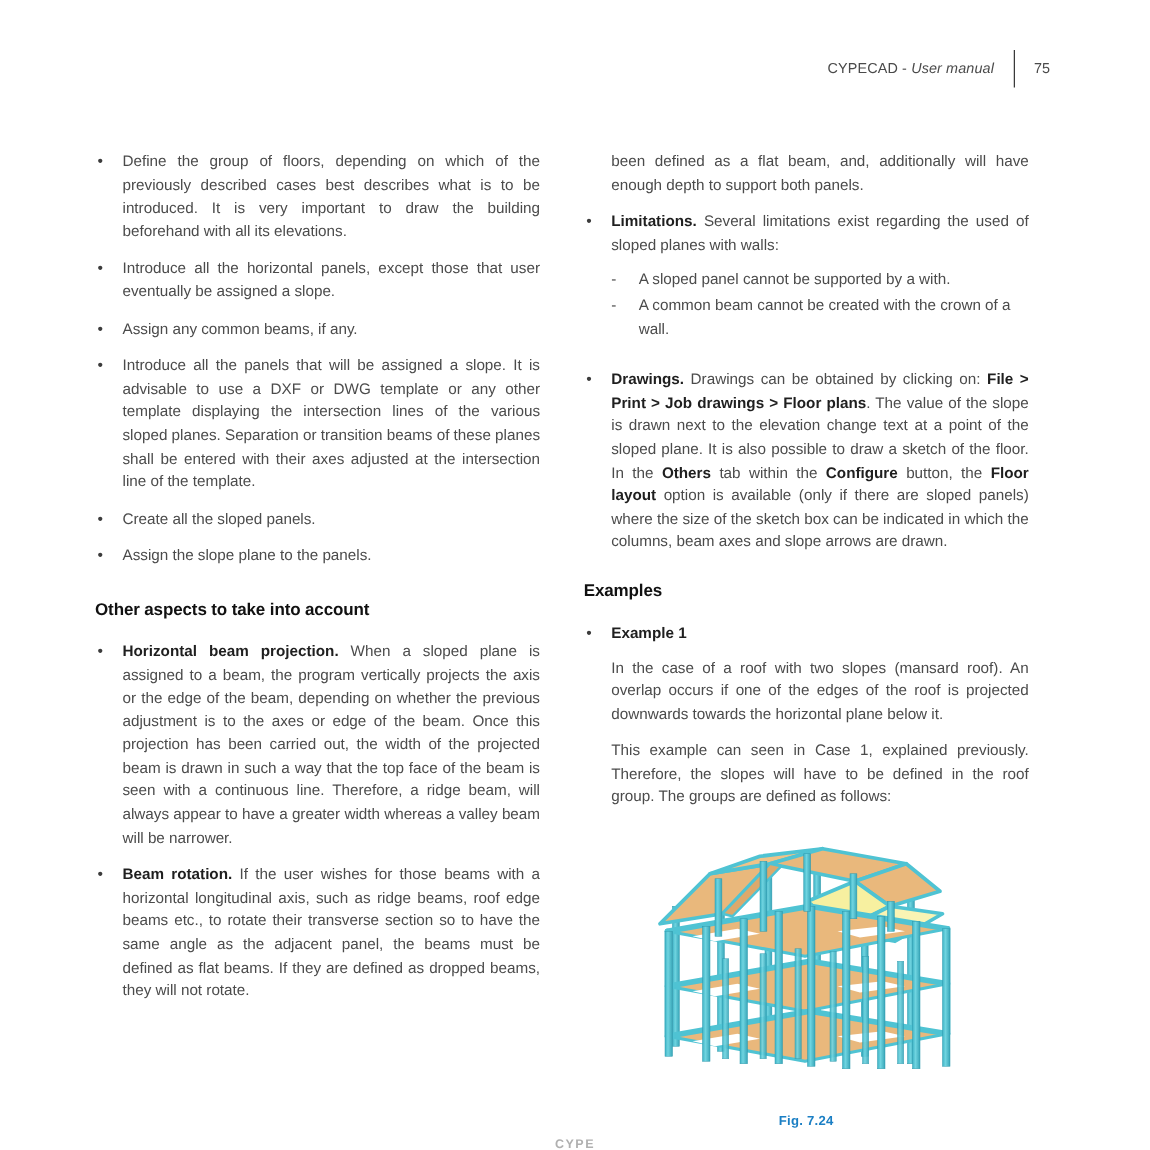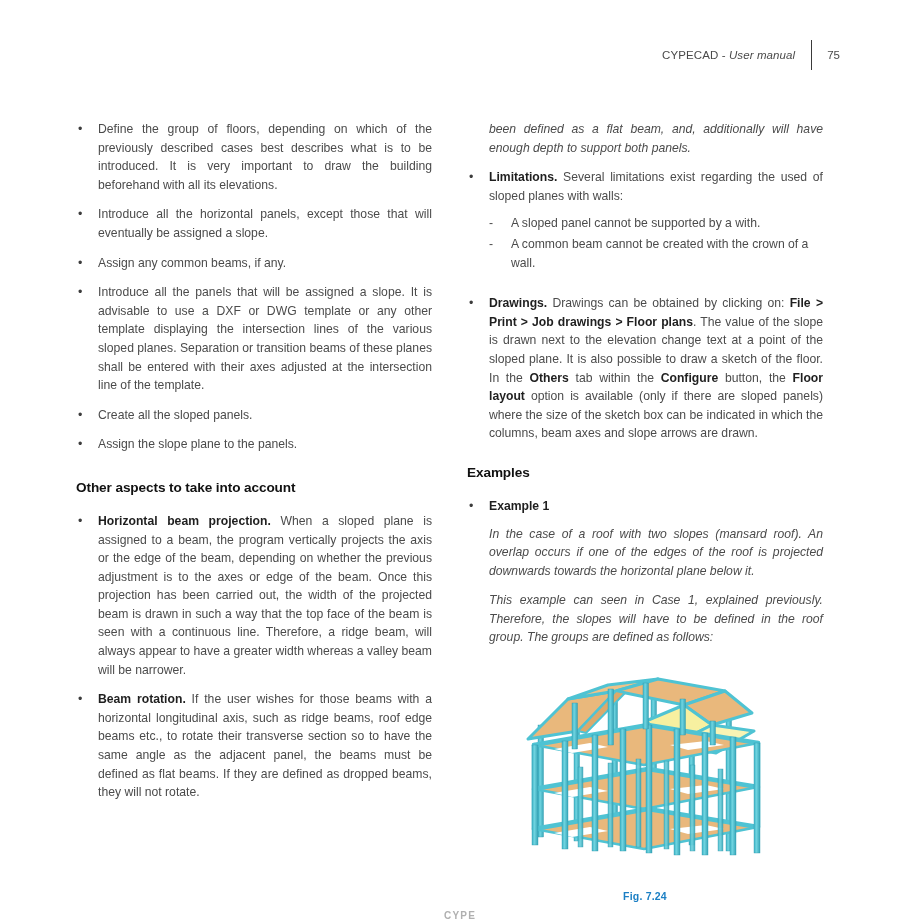--- a/index.html
+++ b/index.html
@@ -77,21 +77,20 @@
     hyphens: none;
   }
   .bullet-body b { color: #1f1f1f; font-weight: bold; }
 
   .para {
     font-size: 12.2px;
     line-height: 18.6px;
     text-align: justify;
     color: #4b4b4b;
     margin-bottom: 11px;
-    font-style: italic;
   }
 
   
   .sub-list { margin-top: 9px; }
   .sub-item {
     display: flex;
     margin-bottom: 2px;
   }
   .sub-mark {
     width: 22px;
@@ -159,21 +158,21 @@
 
 <div class="col col-left">
 
   <div class="bullet-item">
     <div class="bullet-mark">•</div>
     <div class="bullet-body">Define the group of floors, depending on which of the previously described cases best describes what is to be introduced. It is very important to draw the building beforehand with all its elevations.</div>
   </div>
 
   <div class="bullet-item">
     <div class="bullet-mark">•</div>
-    <div class="bullet-body">Introduce all the horizontal panels, except those that will eventually be assigned a slope.</div>
+    <div class="bullet-body">Introduce all the horizontal panels, except those that user eventually be assigned a slope.</div>
   </div>
 
   <div class="bullet-item">
     <div class="bullet-mark">•</div>
     <div class="bullet-body">Assign any common beams, if any.</div>
   </div>
 
   <div class="bullet-item">
     <div class="bullet-mark">•</div>
     <div class="bullet-body">Introduce all the panels that will be assigned a slope. It is advisable to use a DXF or DWG template or any other template displaying the intersection lines of the various sloped planes. Separation or transition beams of these planes shall be entered with their axes adjusted at the intersection line of the template.</div>

